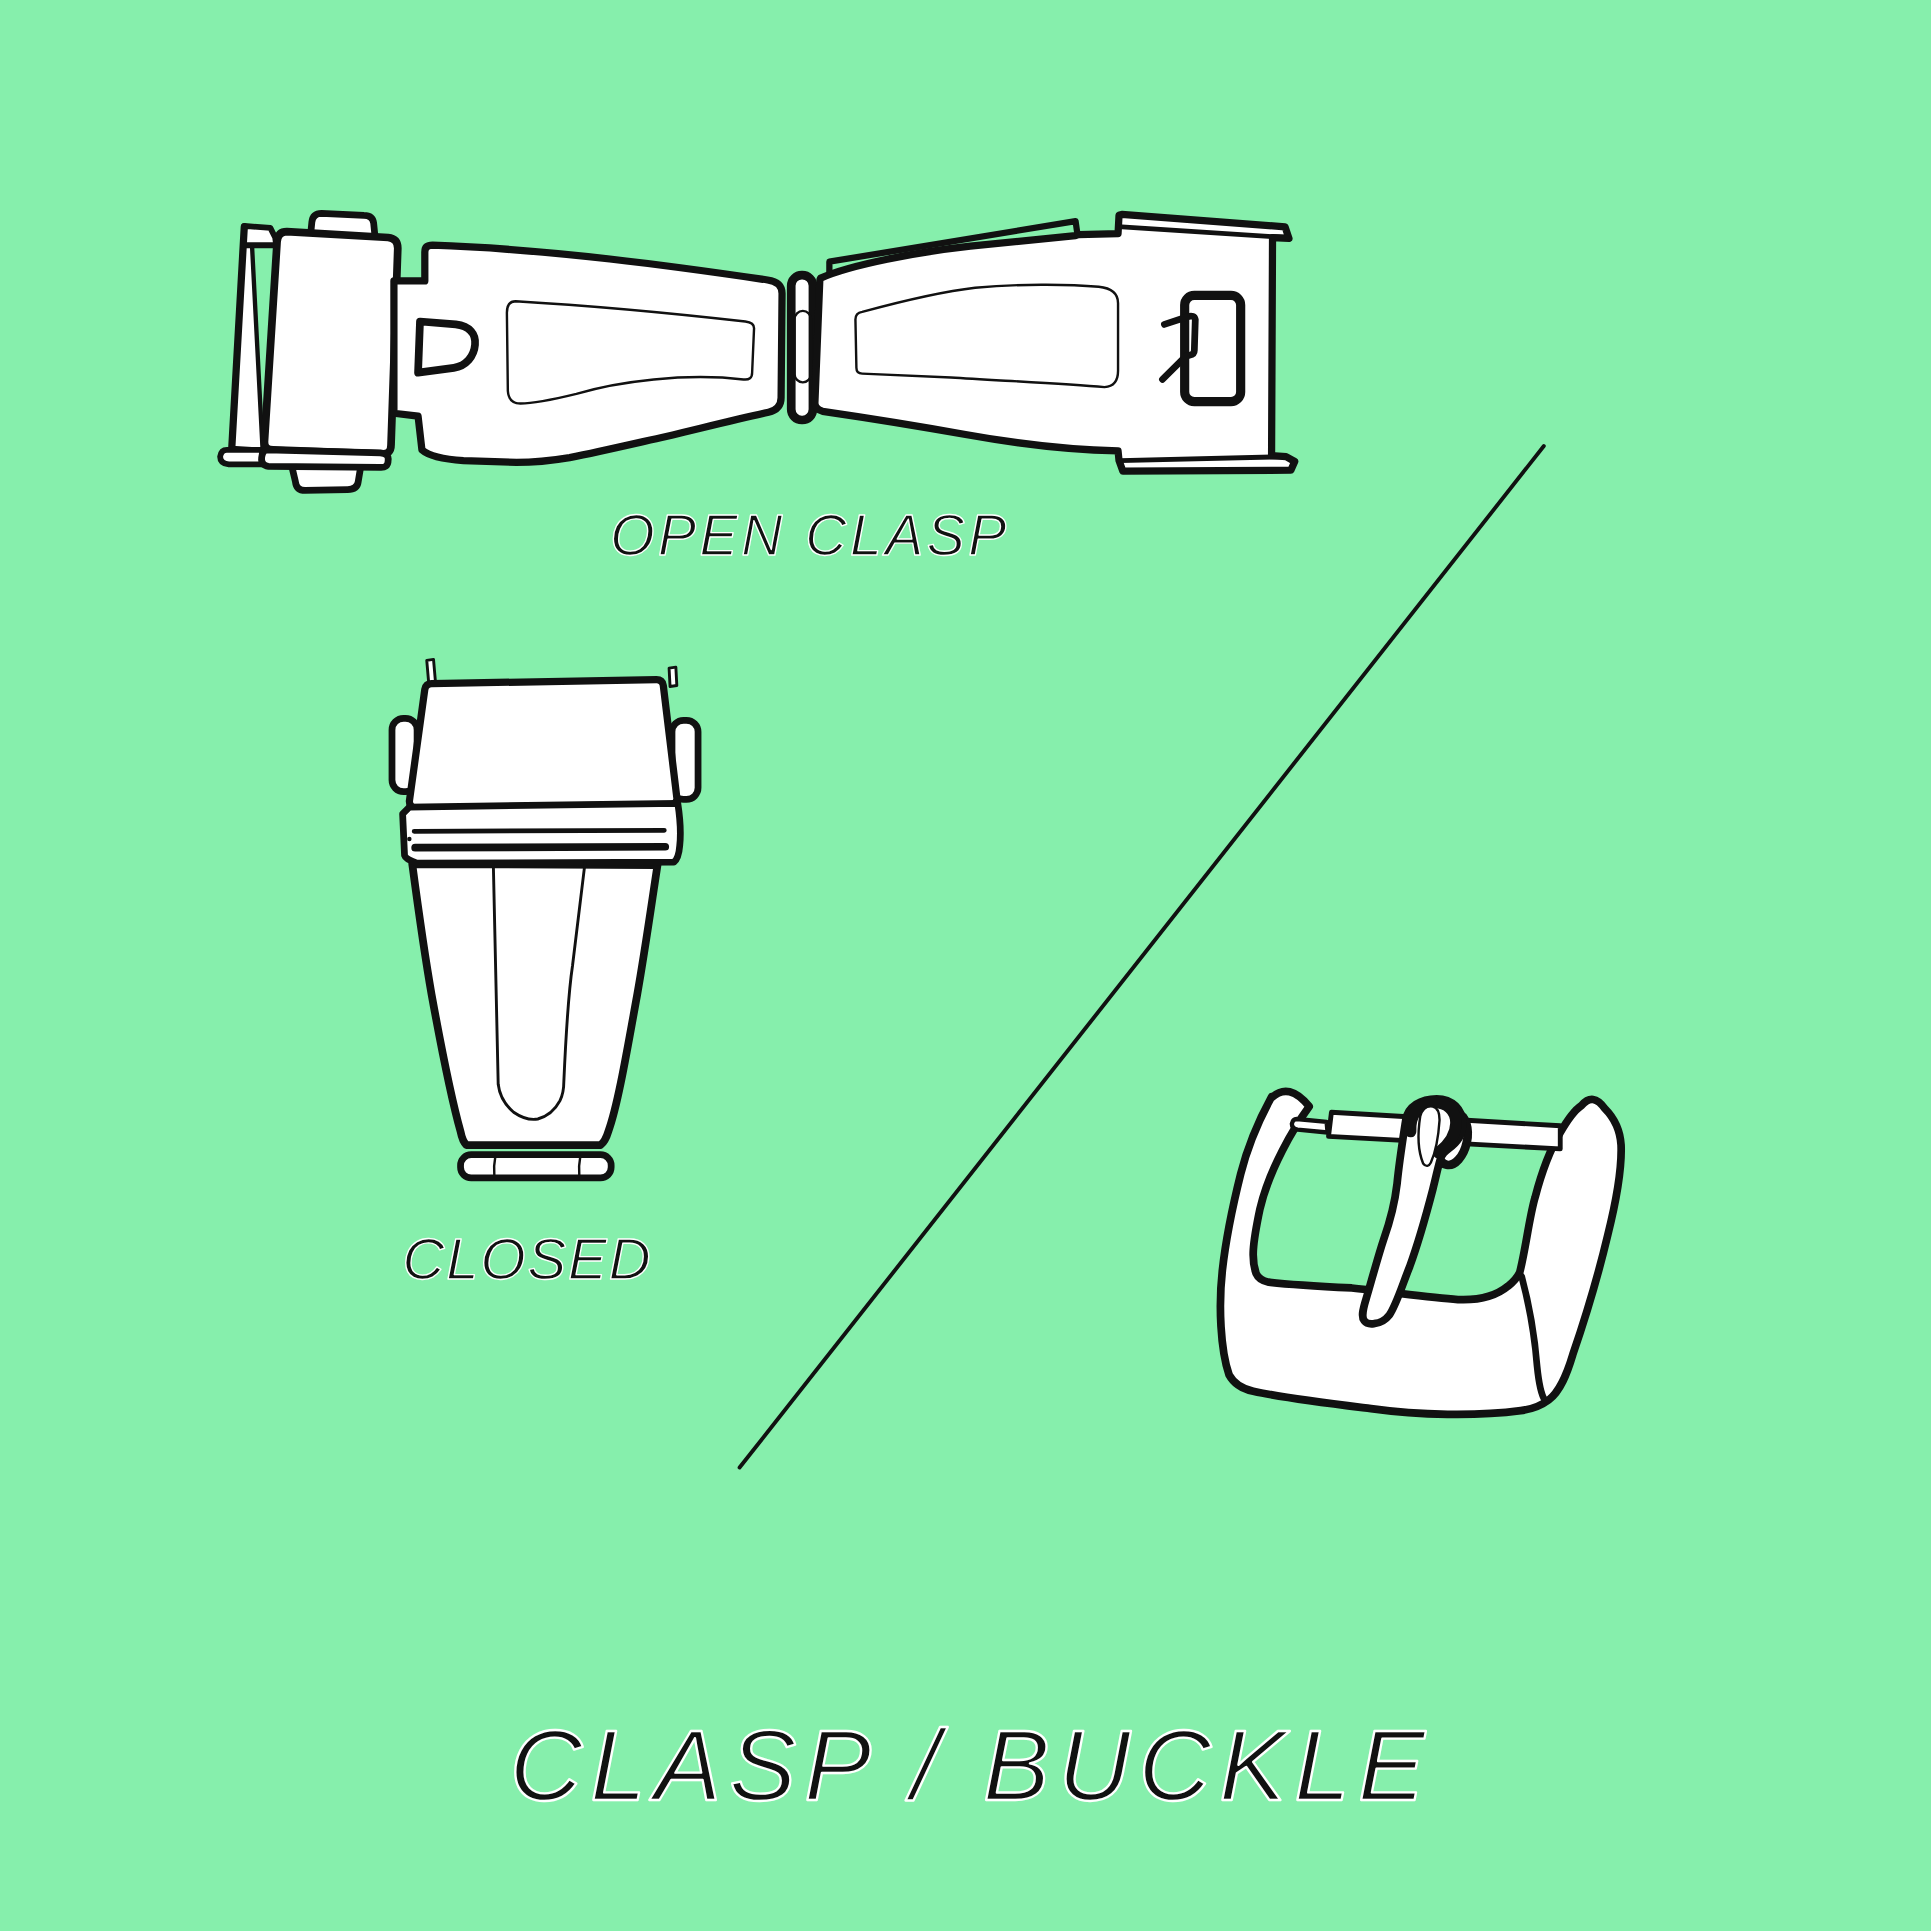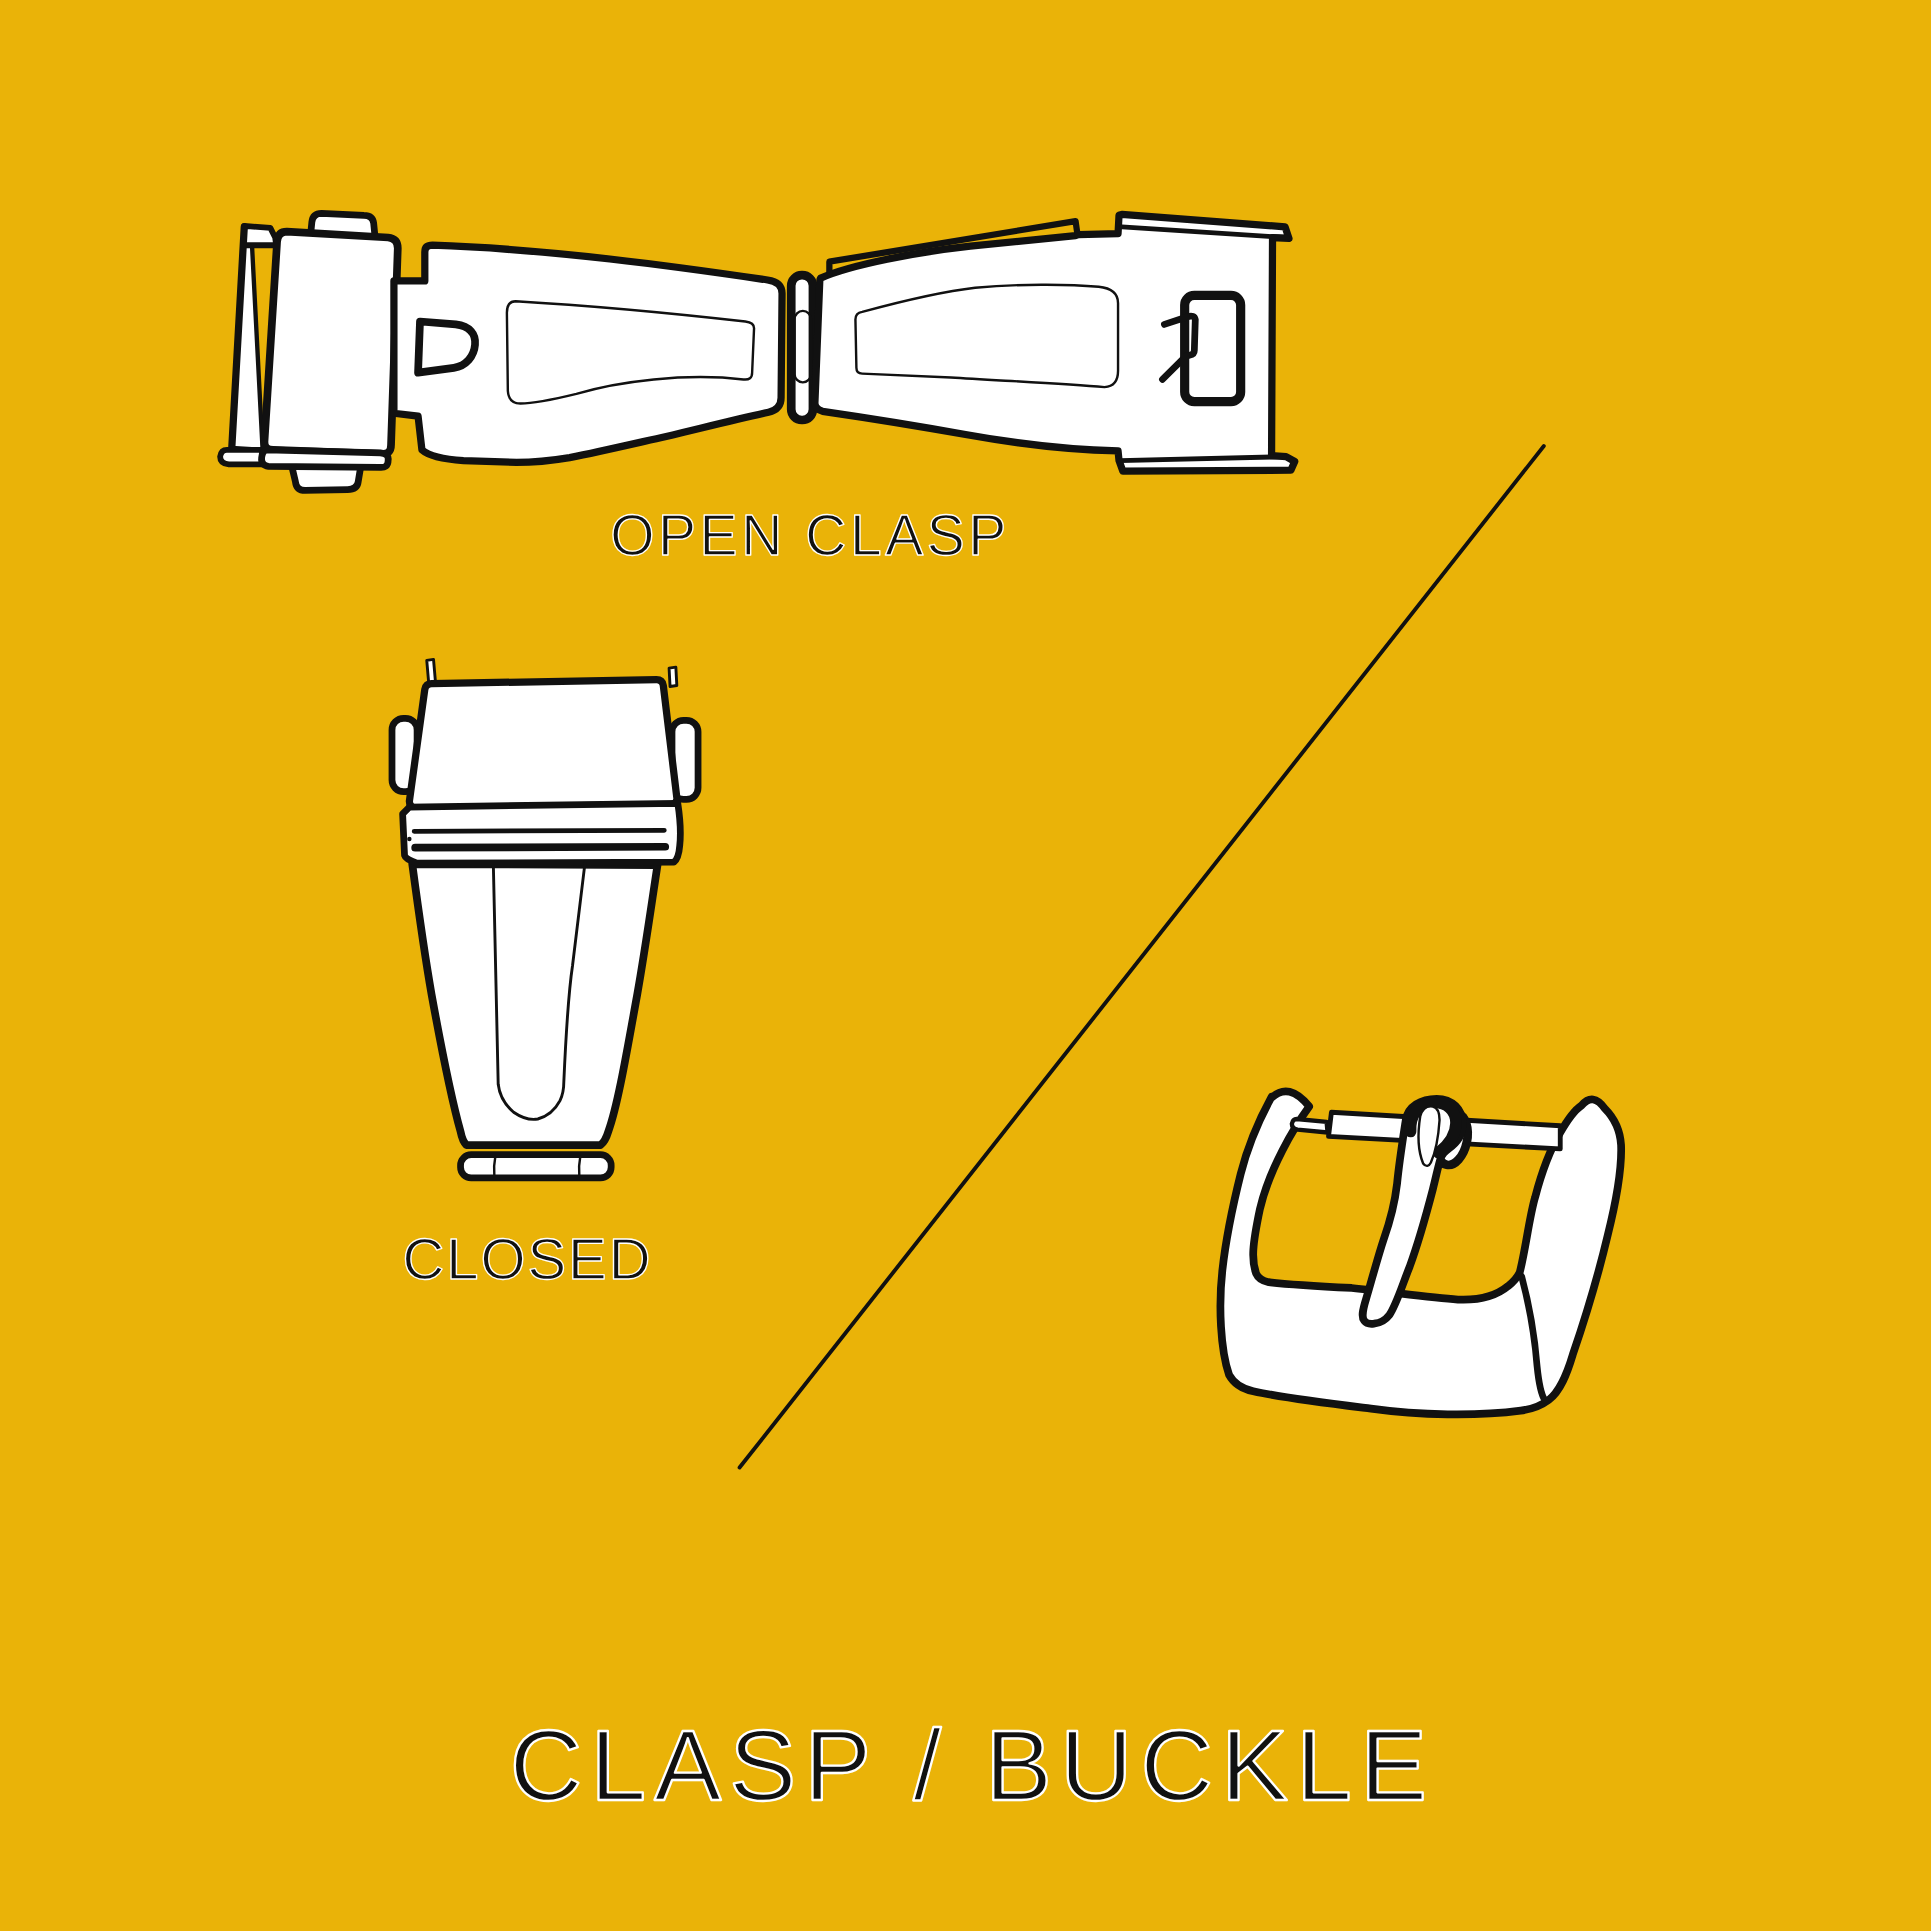--- a/index.html
+++ b/index.html
@@ -1,17 +1,17 @@
 <!DOCTYPE html>
 <html><head>
 <meta charset="utf-8">
 <style>
   html,body{margin:0;padding:0;background:#ffffff;}
-  #page{position:relative;width:1931px;height:1931px;background:#eab308;overflow:hidden;
-        font-family:"Liberation Sans", sans-serif;}
+  #page{position:relative;width:1931px;height:1931px;background:#86efac;overflow:hidden;
+        font-family:"Liberation Sans", sans-serif;font-style:italic;}
   svg{position:absolute;left:0;top:0;}
 </style>
 </head>
 <body>
 <div id="page">
 <svg width="1931" height="1931" viewBox="0 0 2000 2000" fill="none" stroke="#111111" stroke-linejoin="round" stroke-linecap="round">
 
 <g id="openclasp">
 
   <path d="M 252.5,254 L 261,254 L 272,466 L 240,464 Z" fill="#fff" stroke-width="4.5"></path>

